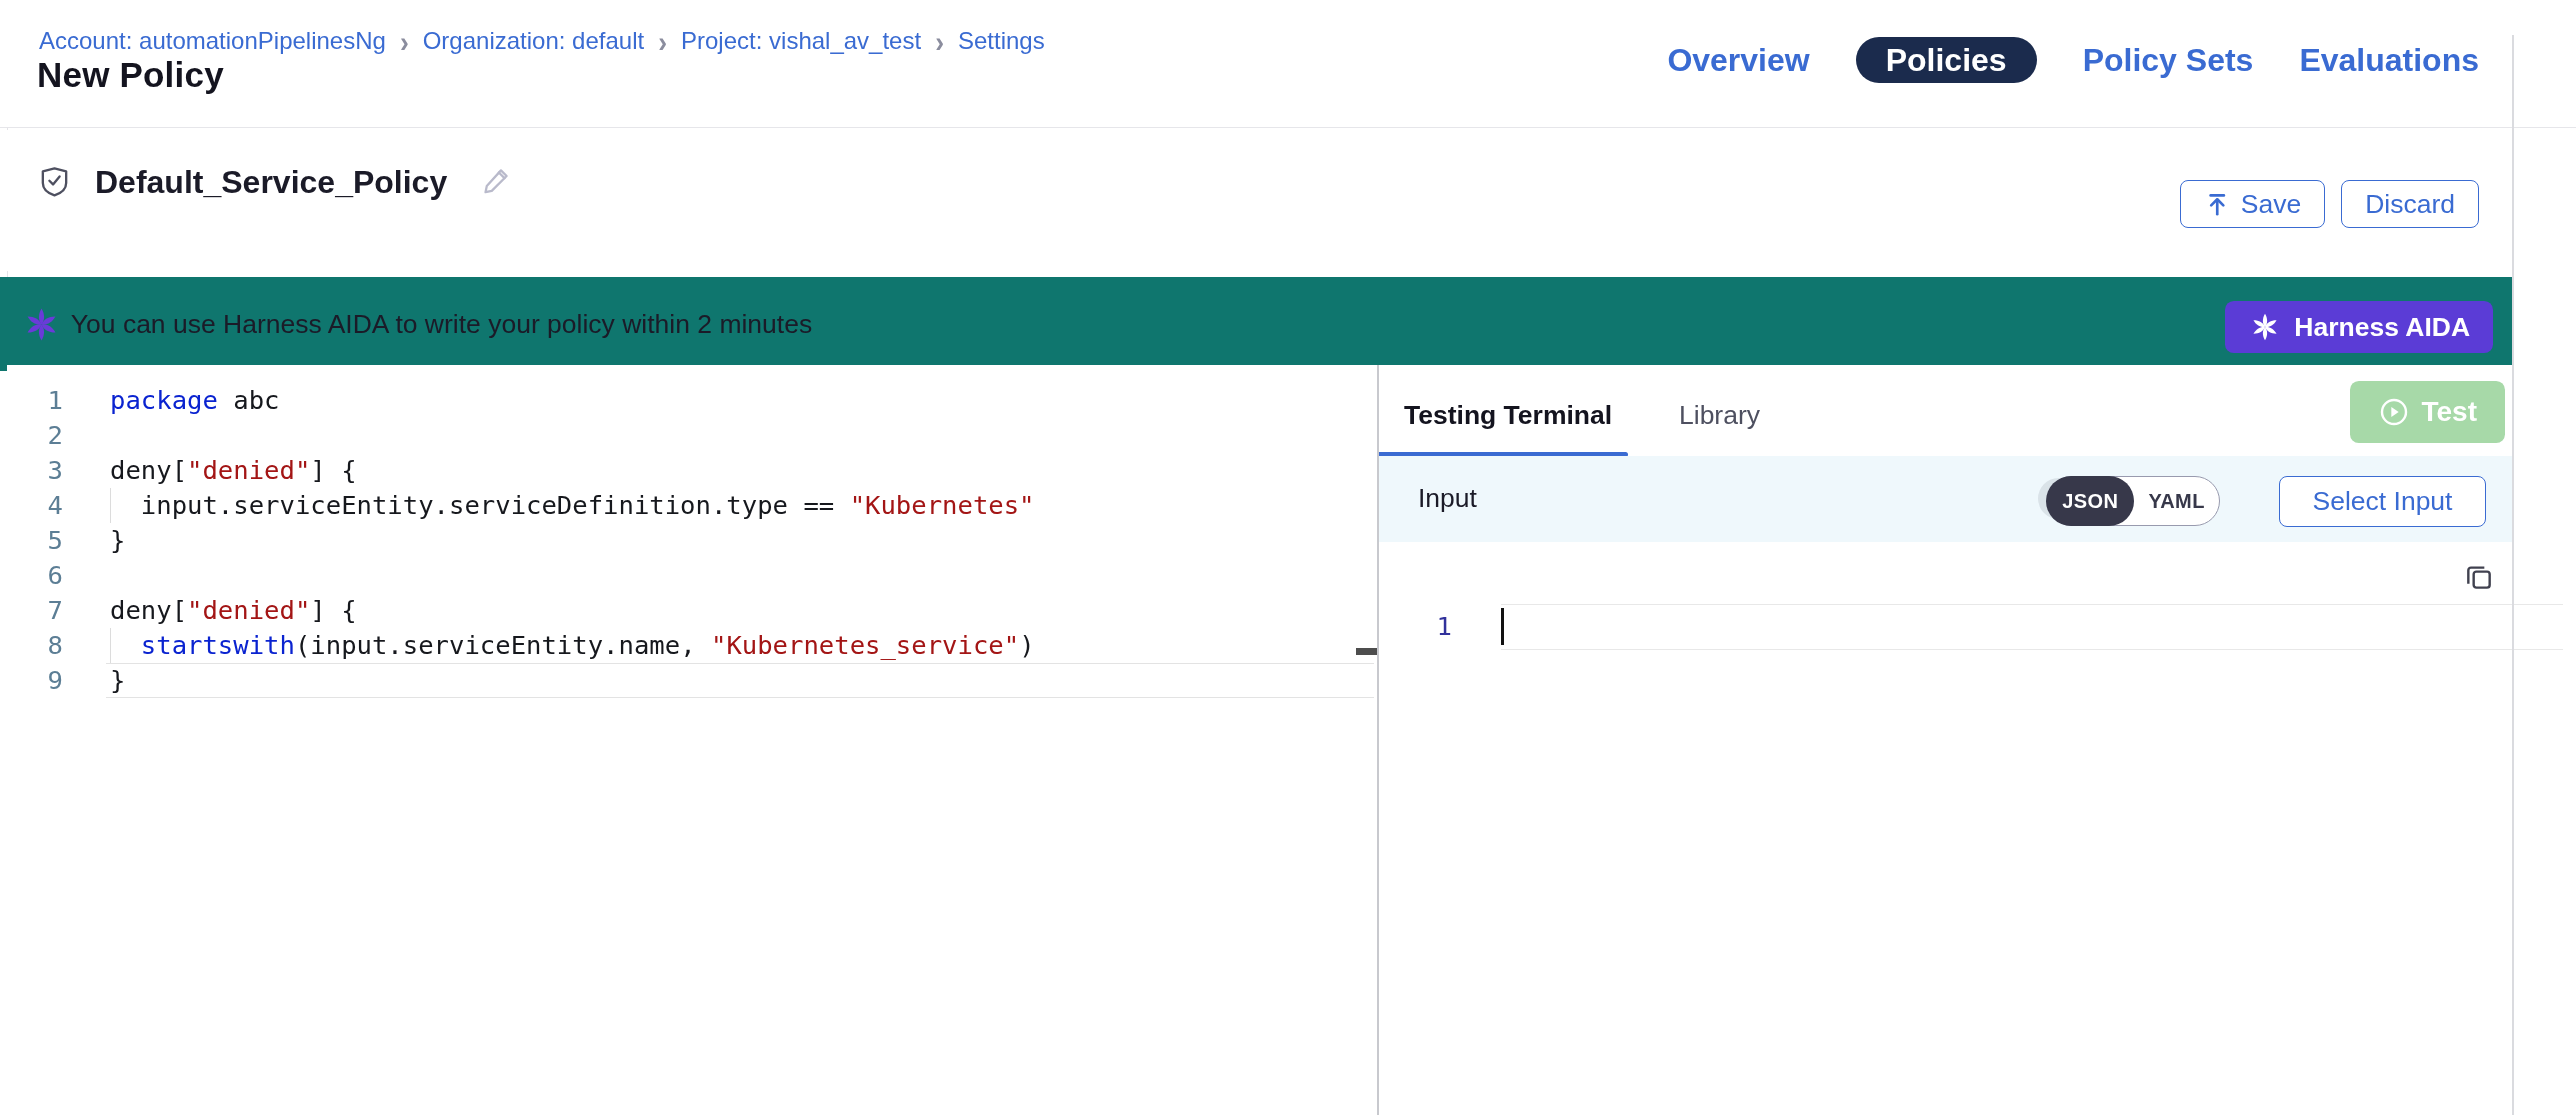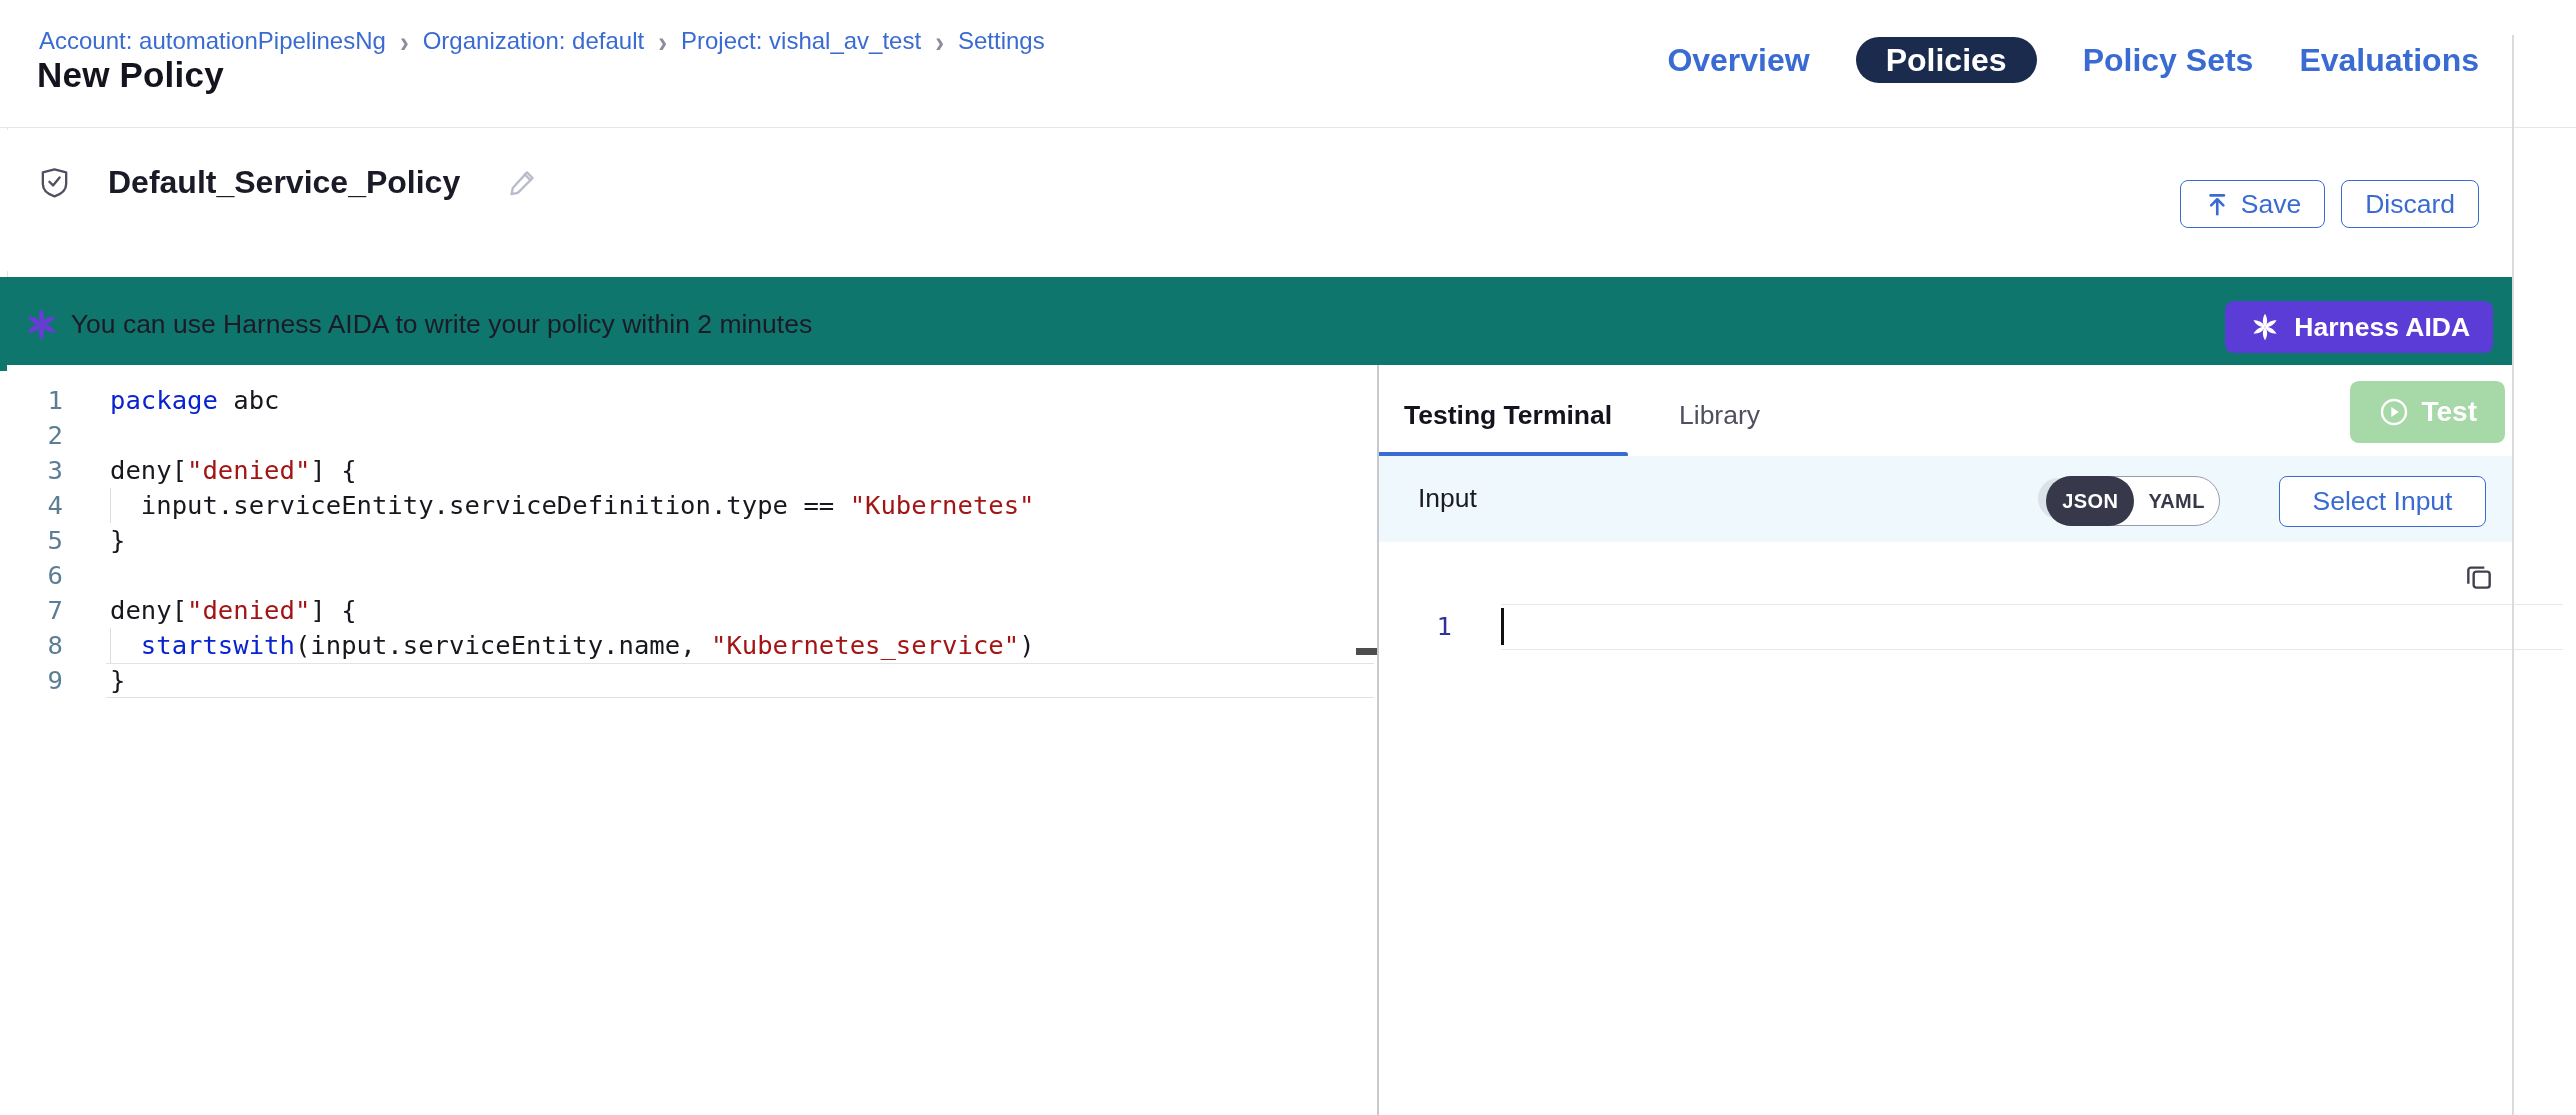--- a/index.html
+++ b/index.html
@@ -16,21 +16,21 @@
   .crumb { color:#3A6BD2; text-decoration:none; cursor:pointer; }
   .crumb-sep { color:#8B8D9E; font-size:26.5px; font-weight:700; transform:scaleY(1.1); }
   .page-title { position:absolute; left:37px; top:55px; font-size:35px; font-weight:700; color:#14141F; letter-spacing:0.2px; }
 
   .nav-tabs { position:absolute; right:97px; top:37px; display:flex; align-items:center; gap:46px; font-size:32px; font-weight:600; }
   .nav-tab { color:#3A6BD2; height:46px; line-height:46px; cursor:pointer; }
   .nav-tab.active { background:#1B2B4D; color:#fff; border-radius:25px; padding:0 30px; }
 
   
   .policy-row { position:absolute; left:0; top:130px; width:2576px; height:141px; background:#fff; }
-  .policy-id { position:absolute; left:37px; top:34px; display:flex; align-items:center; gap:36px; }
+  .policy-id { position:absolute; left:37px; top:34px; display:flex; align-items:flex-start; gap:23px; }
   .policy-name { font-size:32px; font-weight:700; color:#1B1B28; }
   .toolbar-actions { position:absolute; right:97px; top:50px; display:flex; gap:16px; }
   .btn-outline { display:flex; align-items:center; gap:10.6px; height:48px; padding:0 23px; border:1.8px solid #3A6BD2; border-radius:8px; background:#fff; color:#3A6BD2; font-size:26.5px; font-weight:500; cursor:pointer; font-family:inherit; }
 
   
   .aida-banner { position:absolute; left:0; top:277px; width:2512px; height:94px; background:#0f766e; display:flex; align-items:center; }
   .aida-msg { position:absolute; left:21px; display:flex; align-items:center; gap:8.8px; font-size:26.5px; color:#1B1B28; }
   .aida-flower { width:41px; height:41px; }
   .aida-button { position:absolute; left:2225px; top:24px; width:268px; height:52px; background:#5B3CD6; border:none; border-radius:8.8px; color:#fff; font-size:26.5px; font-weight:700; display:flex; align-items:center; justify-content:center; gap:12.4px; cursor:pointer; font-family:inherit; }
   .aida-button .aida-flower { width:34px; height:34px; }

